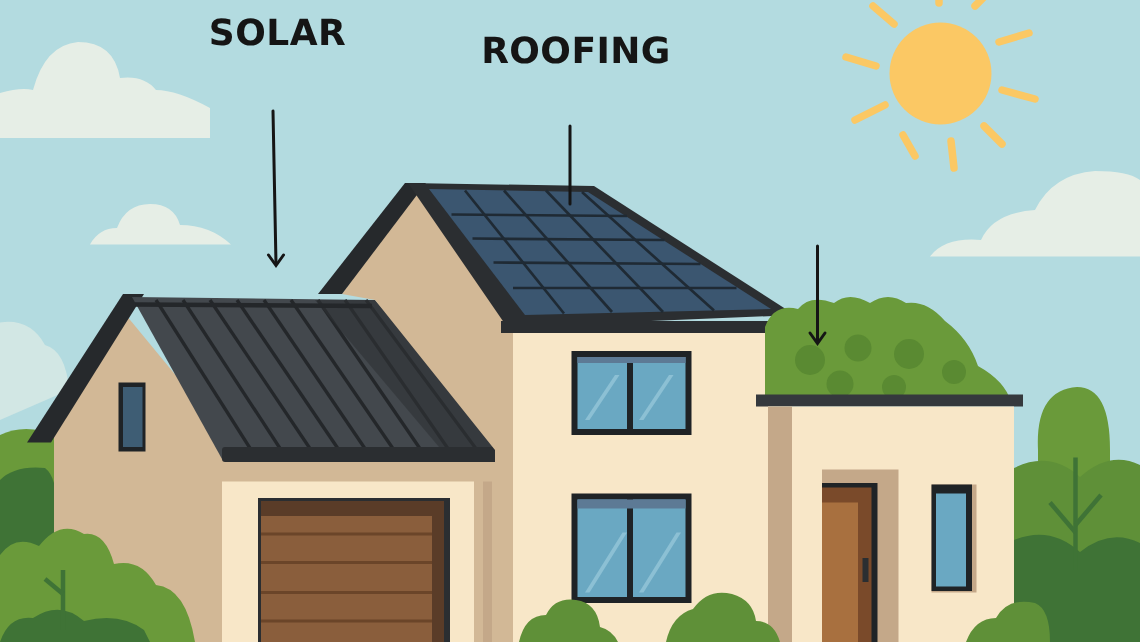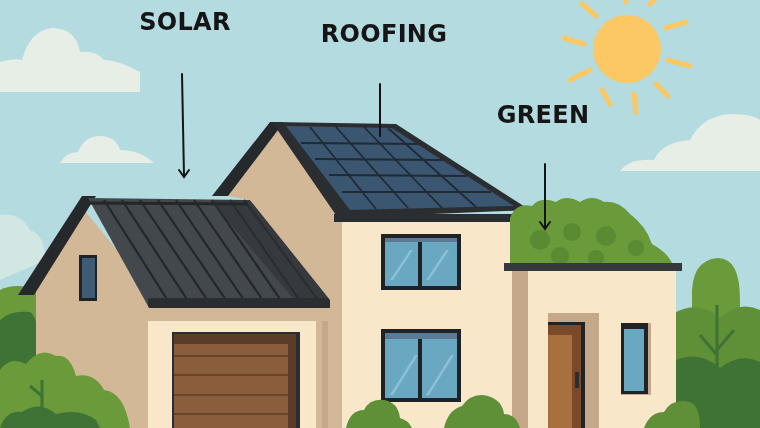--- a/index.html
+++ b/index.html
@@ -223,16 +223,15 @@
     </g>
   </svg>
 
   <div class="label" style="left:130px; top:9px; width:110px;">
     <span>SOLAR</span>
   </div>
   <div class="label" style="left:310px; top:21px; width:148px;">
     <span>ROOFING</span>
   </div>
   <div class="label" style="left:488px; top:102px; width:110px;">
-    <span>GREEN</span>
   </div>
 
 </div>
 
 </body></html>

